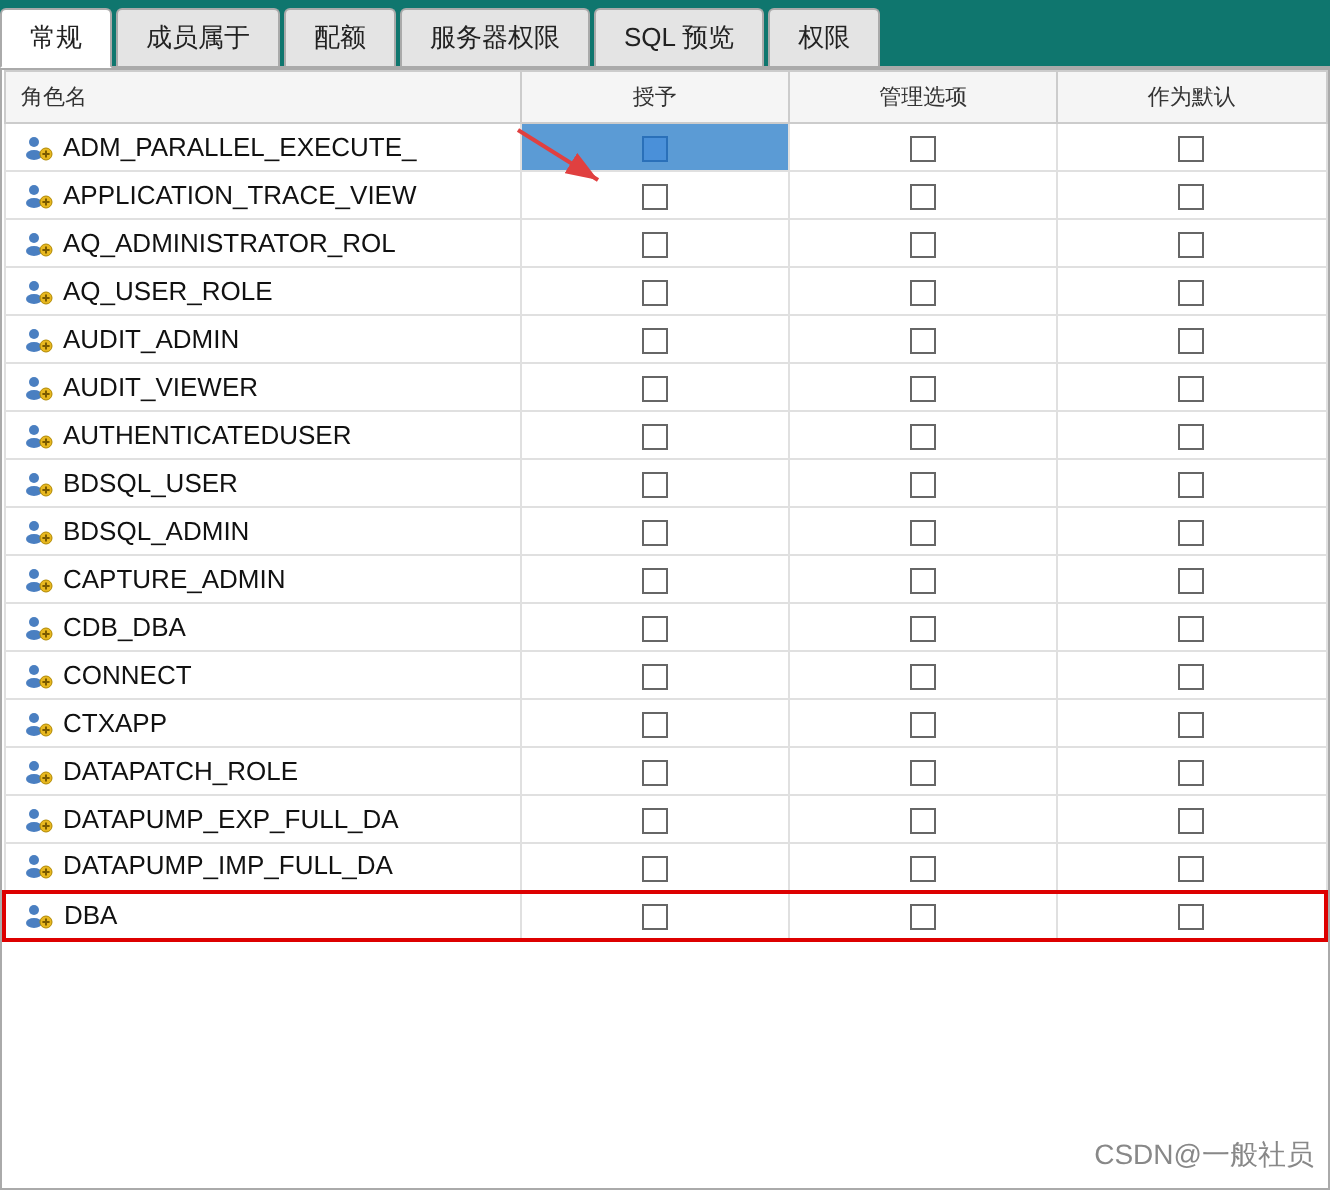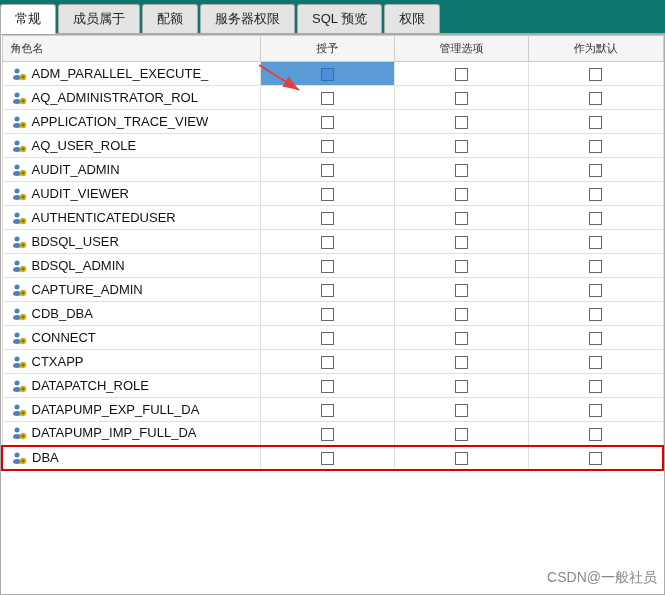--- a/index.html
+++ b/index.html
@@ -199,40 +199,40 @@
               <div class="role-cell">
                 <span class="role-icon">
                   <svg width="16" height="16" viewBox="0 0 16 16" xmlns="http://www.w3.org/2000/svg">
     <circle cx="6" cy="5" r="2.5" fill="#4a7fc1"></circle>
     <ellipse cx="6" cy="11.5" rx="4" ry="2.5" fill="#4a7fc1"></ellipse>
     <circle cx="12" cy="11" r="3" fill="#e8b820" stroke="#b08800" stroke-width="0.5"></circle>
     <line x1="12" y1="9.2" x2="12" y2="12.8" stroke="#7a5a00" stroke-width="1"></line>
     <line x1="10.2" y1="11" x2="13.8" y2="11" stroke="#7a5a00" stroke-width="1"></line>
   </svg>
                 </span>
+                <span>APPLICATION_TRACE_VIEW</span>
+              </div>
+            </td>
+            <td class="checkbox-cell"><span class="cb-box"></span></td>
+            <td class="checkbox-cell"><span class="cb-box"></span></td>
+            <td class="checkbox-cell"><span class="cb-box"></span></td>
+          </tr>
+          <tr>
+            <td>
+              <div class="role-cell">
+                <span class="role-icon">
+                  <svg width="16" height="16" viewBox="0 0 16 16" xmlns="http://www.w3.org/2000/svg">
+    <circle cx="6" cy="5" r="2.5" fill="#4a7fc1"></circle>
+    <ellipse cx="6" cy="11.5" rx="4" ry="2.5" fill="#4a7fc1"></ellipse>
+    <circle cx="12" cy="11" r="3" fill="#e8b820" stroke="#b08800" stroke-width="0.5"></circle>
+    <line x1="12" y1="9.2" x2="12" y2="12.8" stroke="#7a5a00" stroke-width="1"></line>
+    <line x1="10.2" y1="11" x2="13.8" y2="11" stroke="#7a5a00" stroke-width="1"></line>
+  </svg>
+                </span>
                 <span>AQ_ADMINISTRATOR_ROL</span>
-              </div>
-            </td>
-            <td class="checkbox-cell"><span class="cb-box"></span></td>
-            <td class="checkbox-cell"><span class="cb-box"></span></td>
-            <td class="checkbox-cell"><span class="cb-box"></span></td>
-          </tr>
-          <tr>
-            <td>
-              <div class="role-cell">
-                <span class="role-icon">
-                  <svg width="16" height="16" viewBox="0 0 16 16" xmlns="http://www.w3.org/2000/svg">
-    <circle cx="6" cy="5" r="2.5" fill="#4a7fc1"></circle>
-    <ellipse cx="6" cy="11.5" rx="4" ry="2.5" fill="#4a7fc1"></ellipse>
-    <circle cx="12" cy="11" r="3" fill="#e8b820" stroke="#b08800" stroke-width="0.5"></circle>
-    <line x1="12" y1="9.2" x2="12" y2="12.8" stroke="#7a5a00" stroke-width="1"></line>
-    <line x1="10.2" y1="11" x2="13.8" y2="11" stroke="#7a5a00" stroke-width="1"></line>
-  </svg>
-                </span>
-                <span>APPLICATION_TRACE_VIEW</span>
               </div>
             </td>
             <td class="checkbox-cell"><span class="cb-box"></span></td>
             <td class="checkbox-cell"><span class="cb-box"></span></td>
             <td class="checkbox-cell"><span class="cb-box"></span></td>
           </tr>
           <tr>
             <td>
               <div class="role-cell">
                 <span class="role-icon">

